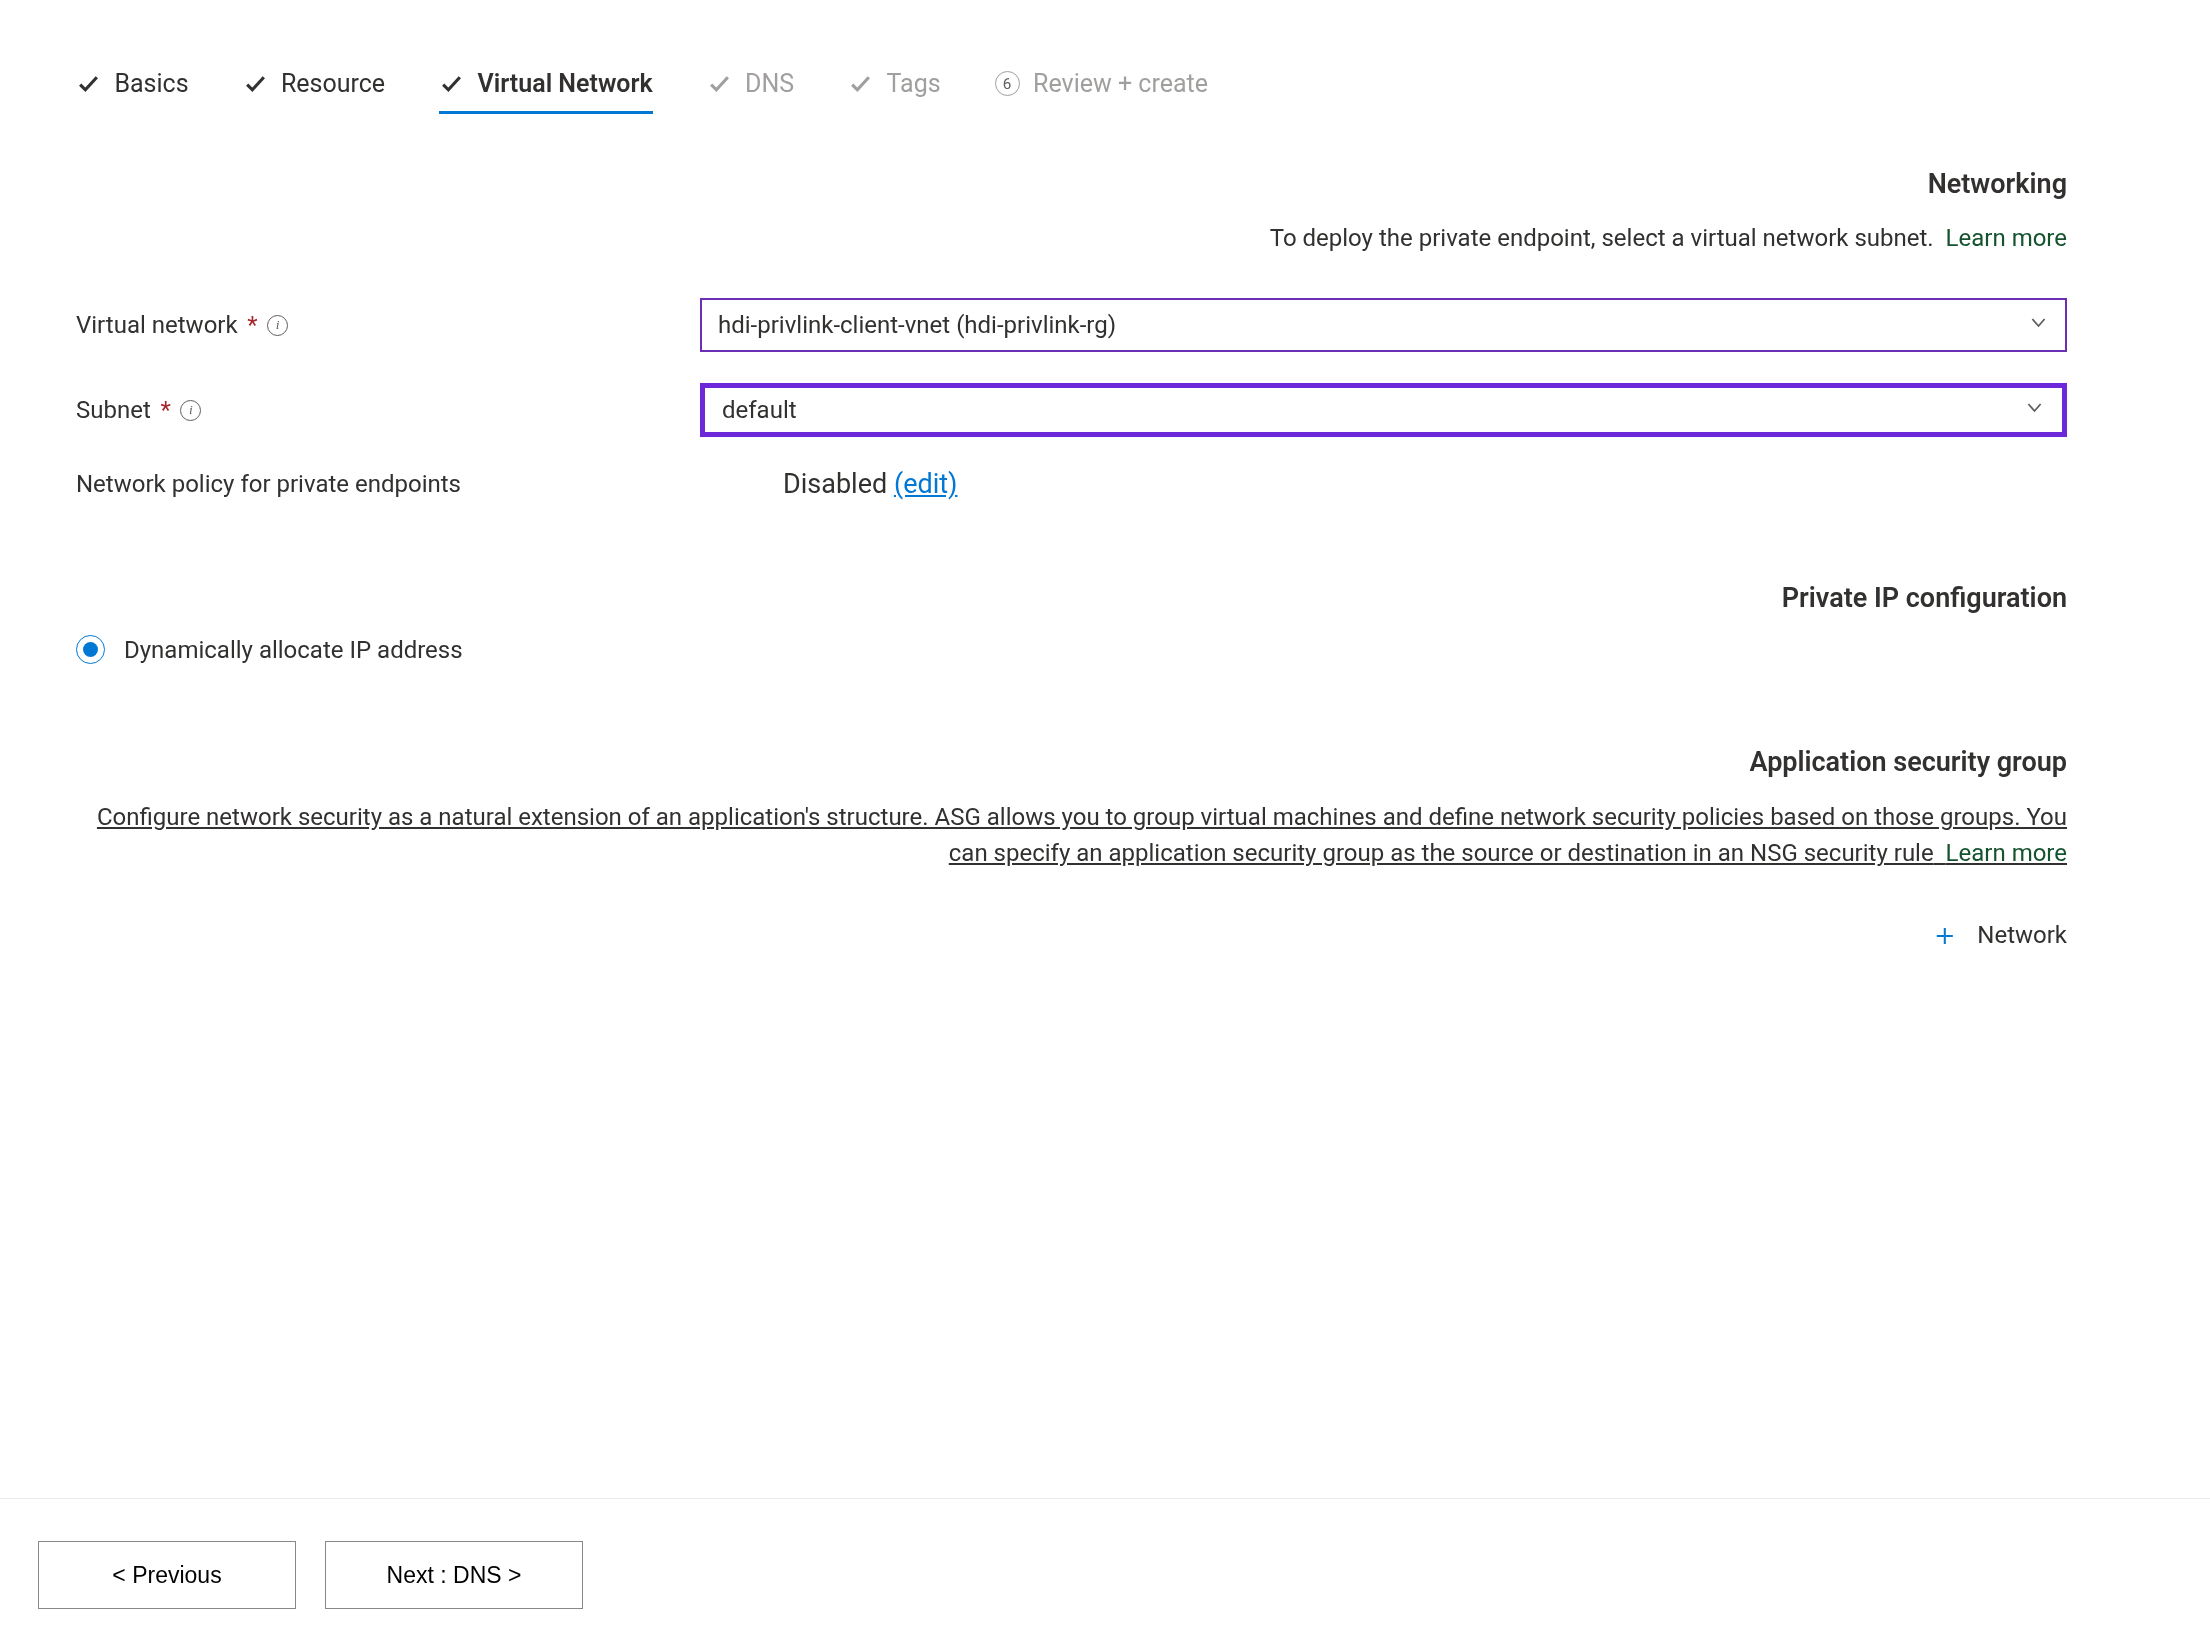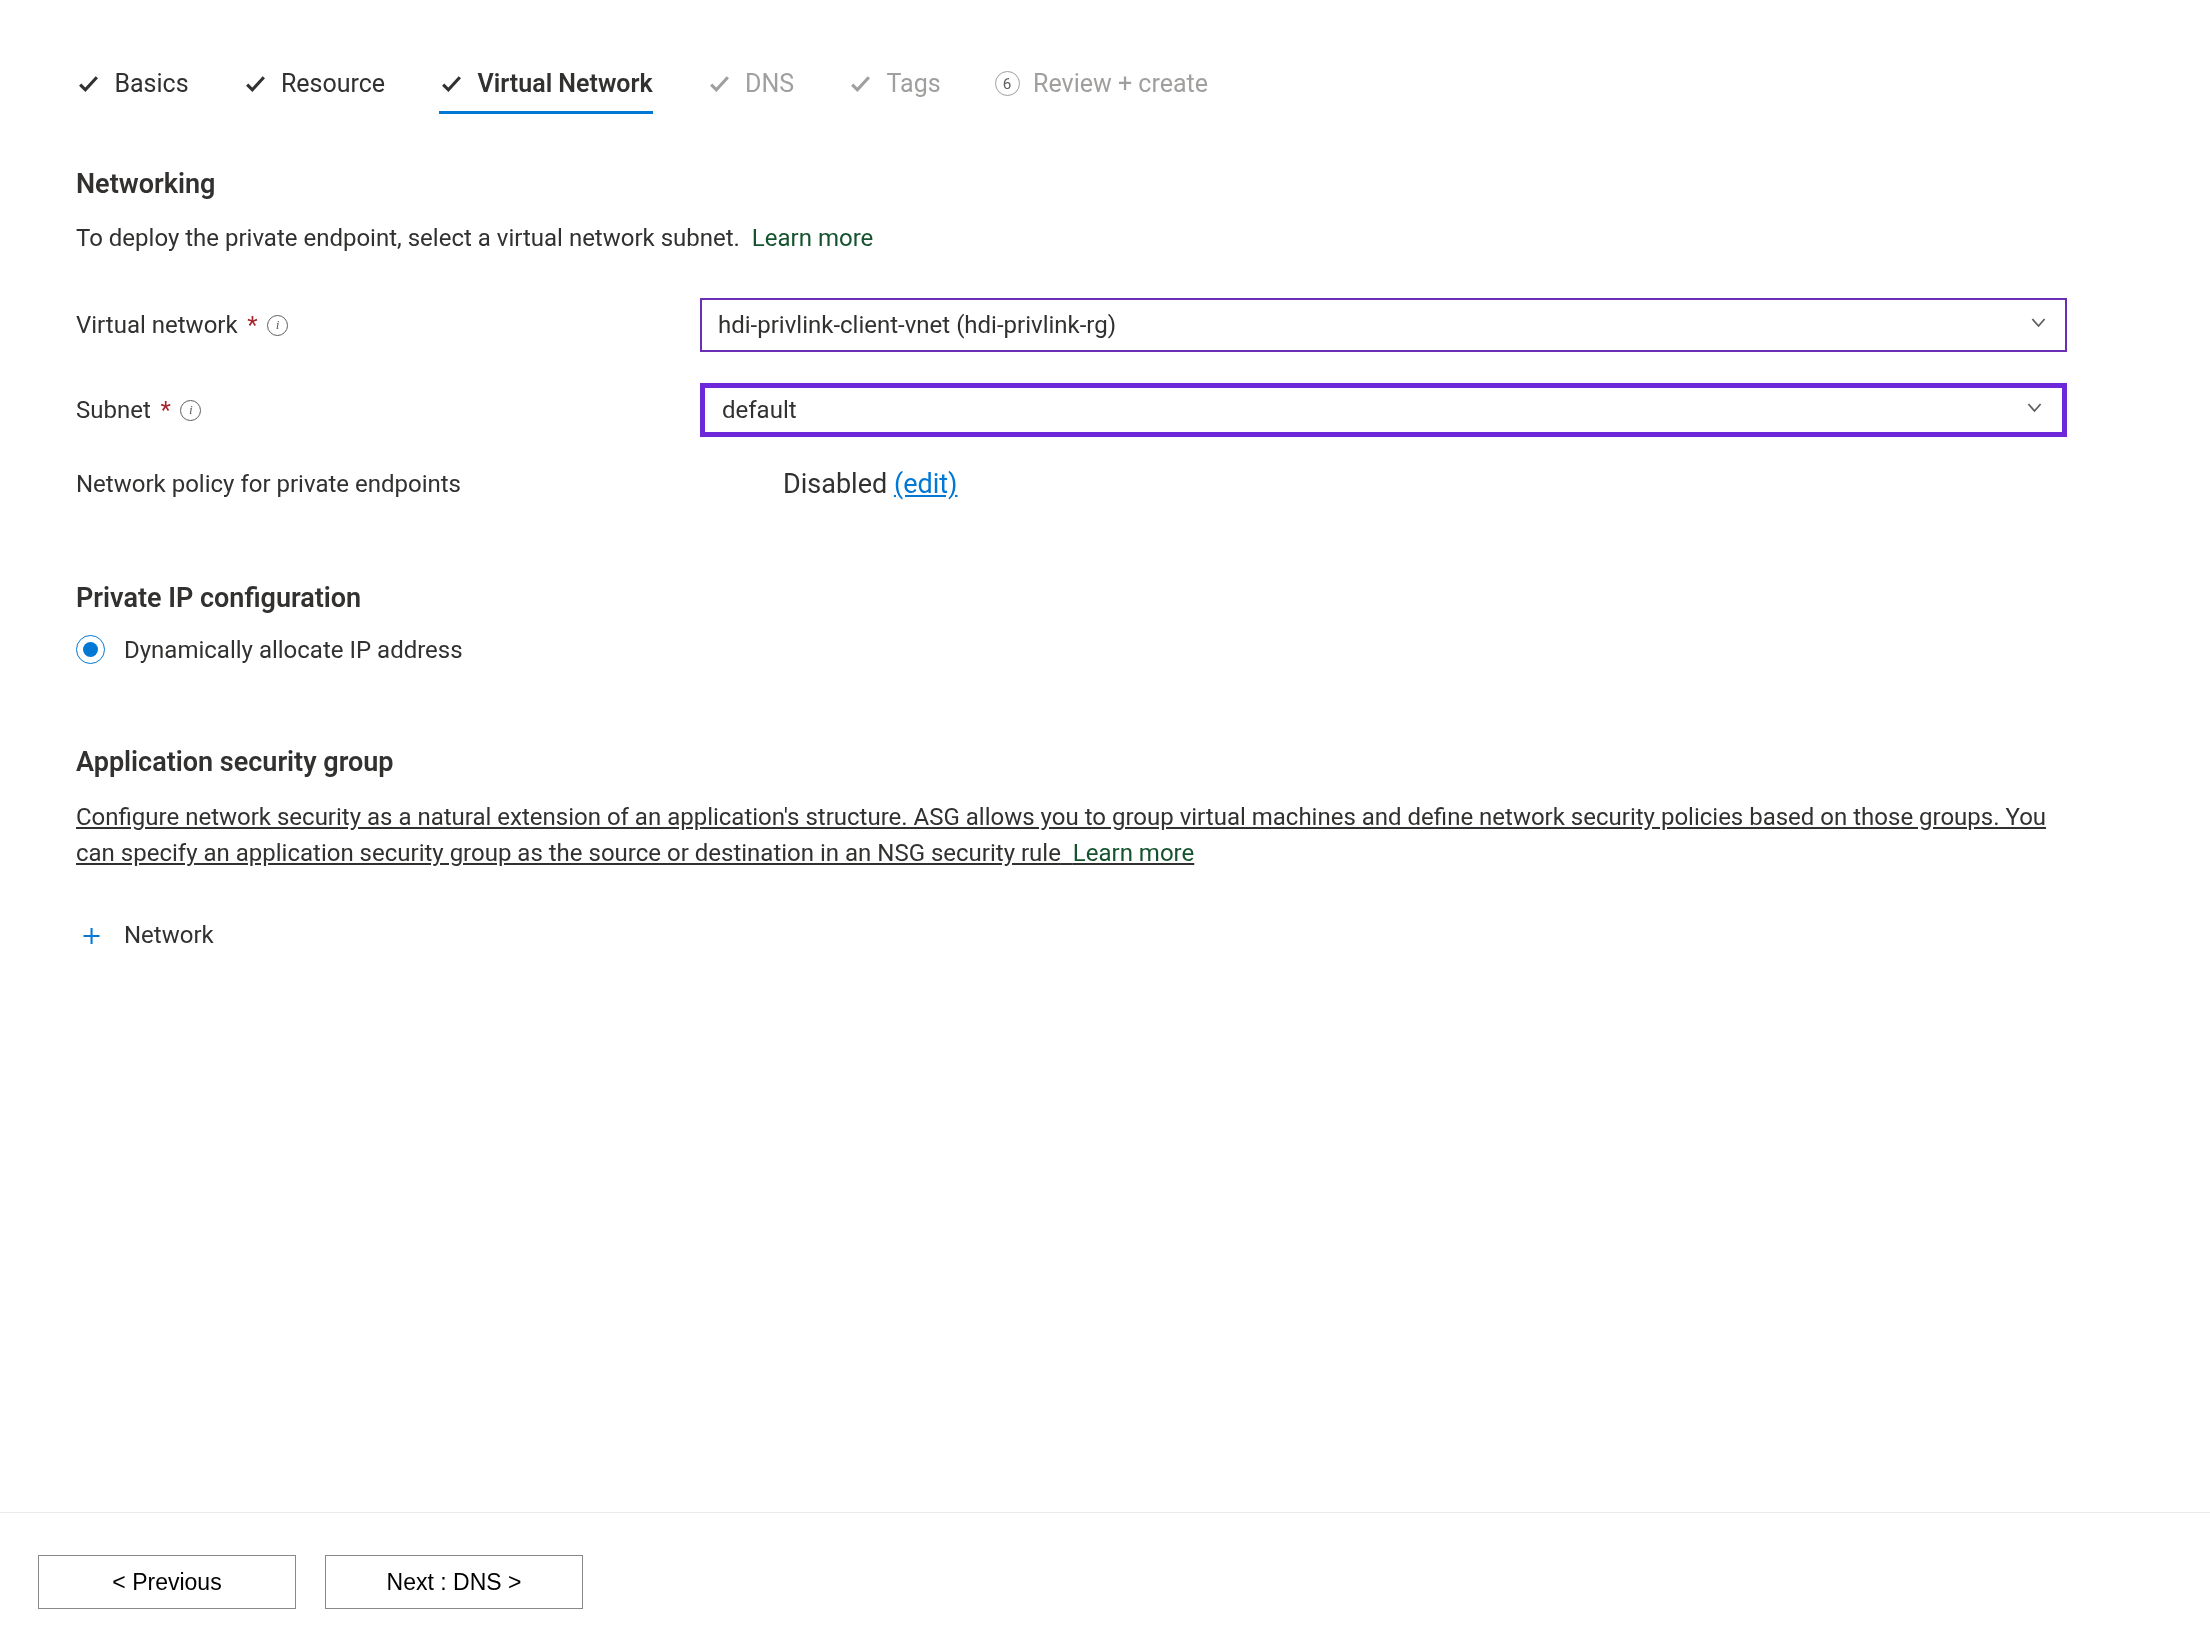--- a/index.html
+++ b/index.html
@@ -7,20 +7,21 @@
     font-family: "Segoe UI", -apple-system, BlinkMacSystemFont, Roboto, "Helvetica Neue", sans-serif;
     font-size: 13.4px;
     color: #323130;
     background: #ffffff;
     width: 2211px;
     height: 1652px;
   }
   .page {
     padding: 69px 76px 0 76px;
     width: 2143px;
+    text-align: right;
   }
 
   
   .tabs {
     display: flex;
     align-items: center;
     gap: 54px;
     margin-bottom: 54px;
   }
   .tab {
@@ -164,21 +165,21 @@
     left: 0;
     right: 0;
     bottom: 0;
     border-top: 1px solid #edebe9;
     padding: 42px 38px 42px 38px;
     display: flex;
     gap: 29px;
     width: 2211px;
   }
   .btn {
-    height: 54px;
+    height: 68px;
     min-width: 258px;
     padding: 0 31px;
     border: 1px solid #8a8886;
     background: #fff;
     font-size: 23px;
     display: inline-flex;
     align-items: center;
     justify-content: center;
   }
 </style>

